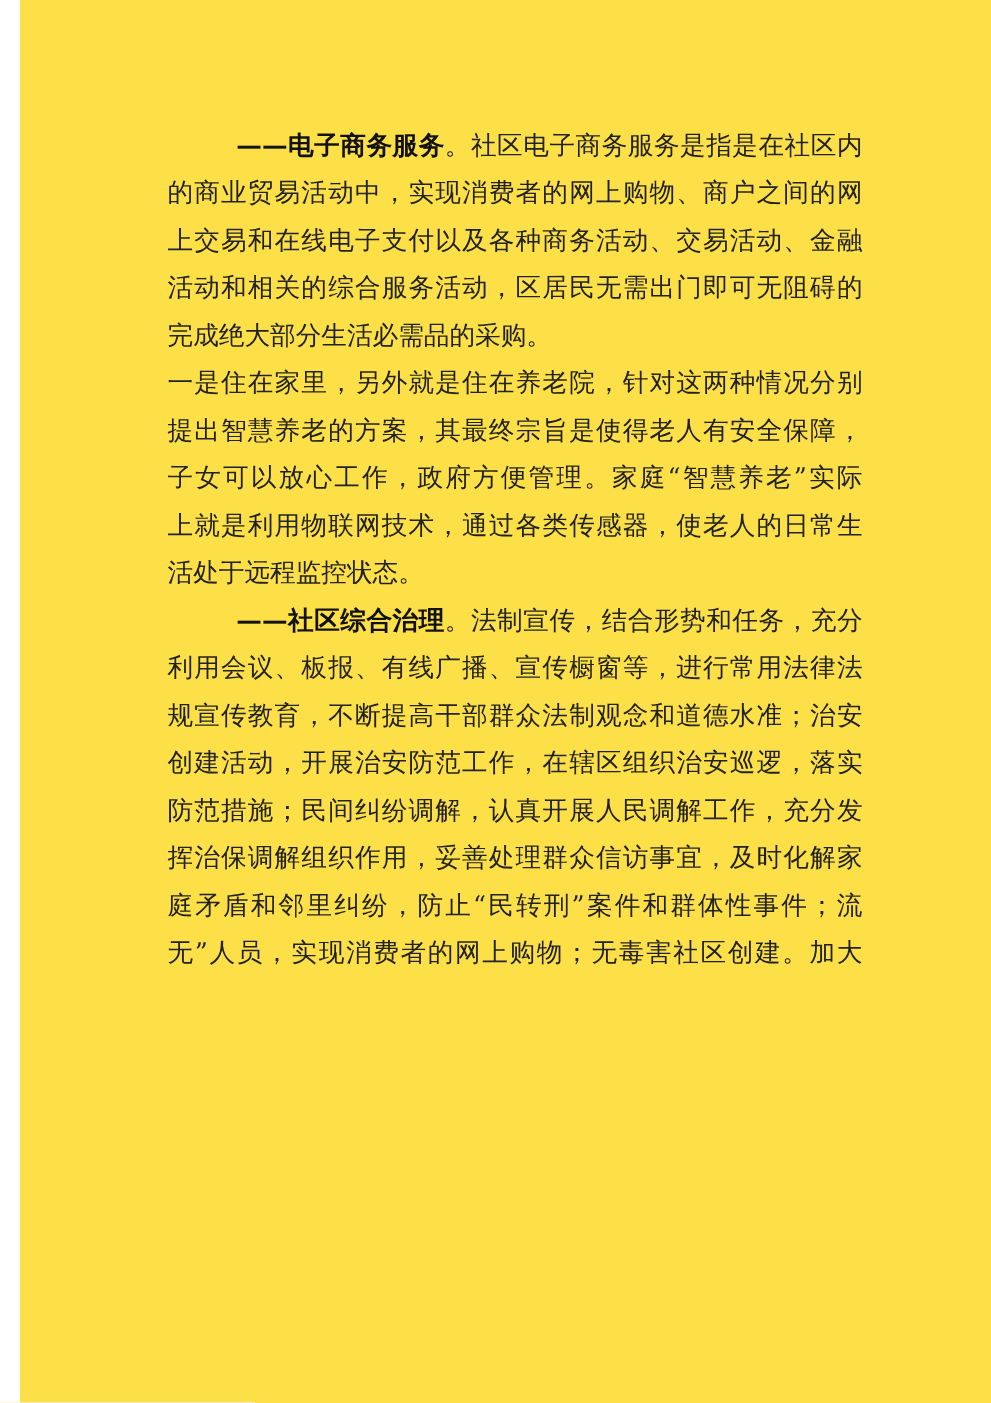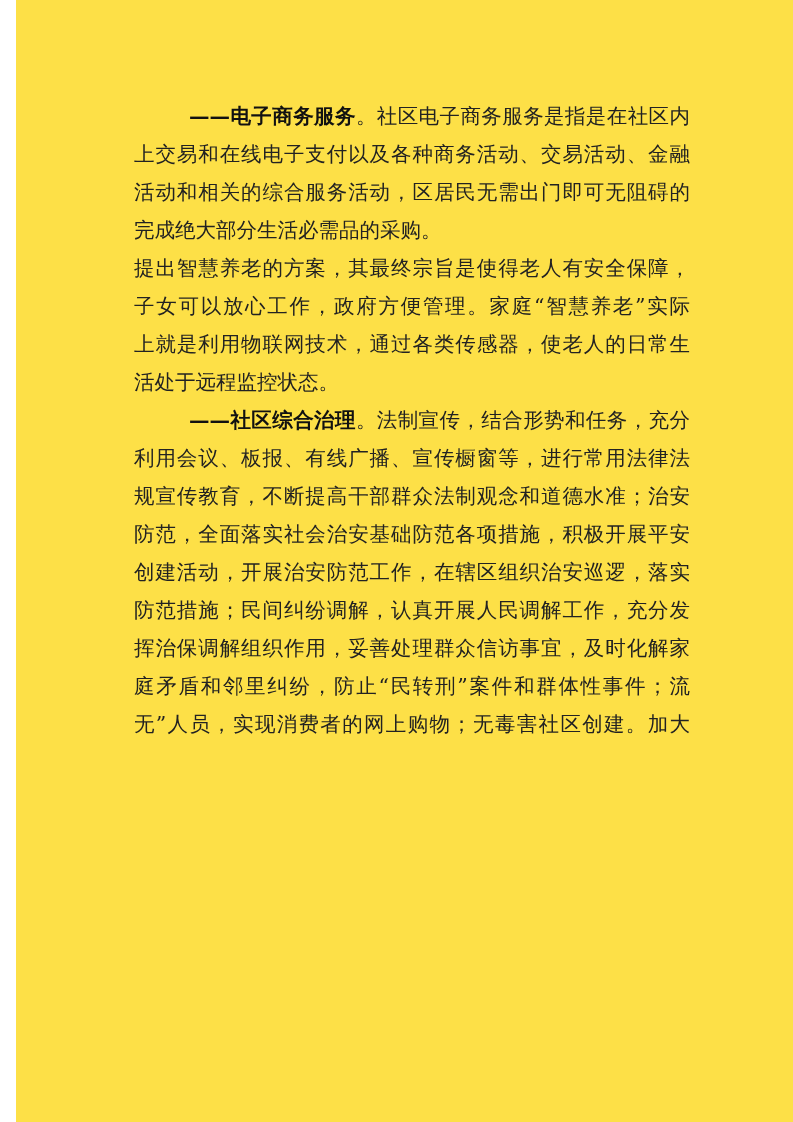--- a/index.html
+++ b/index.html
@@ -26,37 +26,38 @@
   .lead { font-weight: bold; color: #111111; }
 </style>
 </head>
 <body>
 
 <div class="page">
   <div class="content">
 
     <div class="paragraph">
       <div class="line indent"><span class="lead">——电子商务服务</span><span>。社区电子商务服务是指是在社区内</span></div>
+      <div class="line">的商业贸易活动中，实现消费者的网上购物、商户之间的网</div>
       <div class="line">上交易和在线电子支付以及各种商务活动、交易活动、金融</div>
       <div class="line">活动和相关的综合服务活动，区居民无需出门即可无阻碍的</div>
       <div class="line last">完成绝大部分生活必需品的采购。</div>
     </div>
 
     <div class="paragraph">
+      <div class="line">一是住在家里，另外就是住在养老院，针对这两种情况分别</div>
       <div class="line">提出智慧养老的方案，其最终宗旨是使得老人有安全保障，</div>
       <div class="line">子女可以放心工作，政府方便管理。家庭“智慧养老”实际</div>
       <div class="line">上就是利用物联网技术，通过各类传感器，使老人的日常生</div>
       <div class="line last">活处于远程监控状态。</div>
     </div>
 
     <div class="paragraph">
       <div class="line indent"><span class="lead">——社区综合治理</span><span>。法制宣传，结合形势和任务，充分</span></div>
       <div class="line">利用会议、板报、有线广播、宣传橱窗等，进行常用法律法</div>
       <div class="line">规宣传教育，不断提高干部群众法制观念和道德水准；治安</div>
-      <div class="line">防范，全面落实社会治安基础防范各项措施，积极开展平安</div>
       <div class="line">创建活动，开展治安防范工作，在辖区组织治安巡逻，落实</div>
       <div class="line">防范措施；民间纠纷调解，认真开展人民调解工作，充分发</div>
       <div class="line">挥治保调解组织作用，妥善处理群众信访事宜，及时化解家</div>
       <div class="line">庭矛盾和邻里纠纷，防止“民转刑”案件和群体性事件；流</div>
       <div class="line">无”人员，实现消费者的网上购物；无毒害社区创建。加大</div>
     </div>
 
   </div>
 </div>
 

